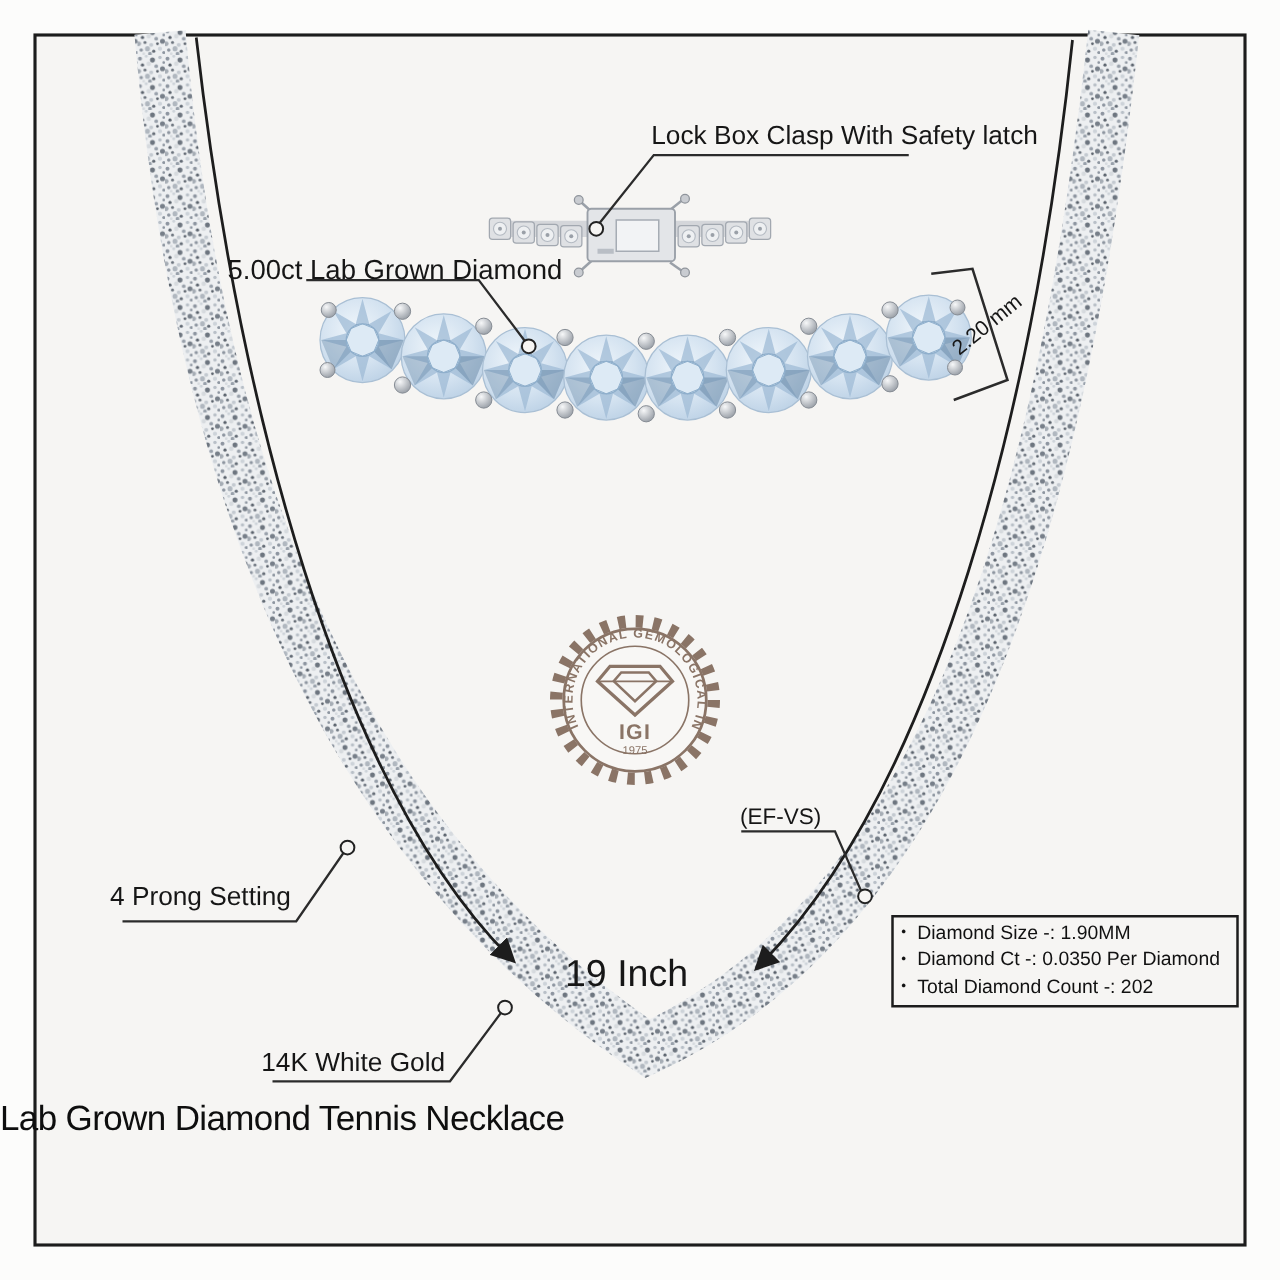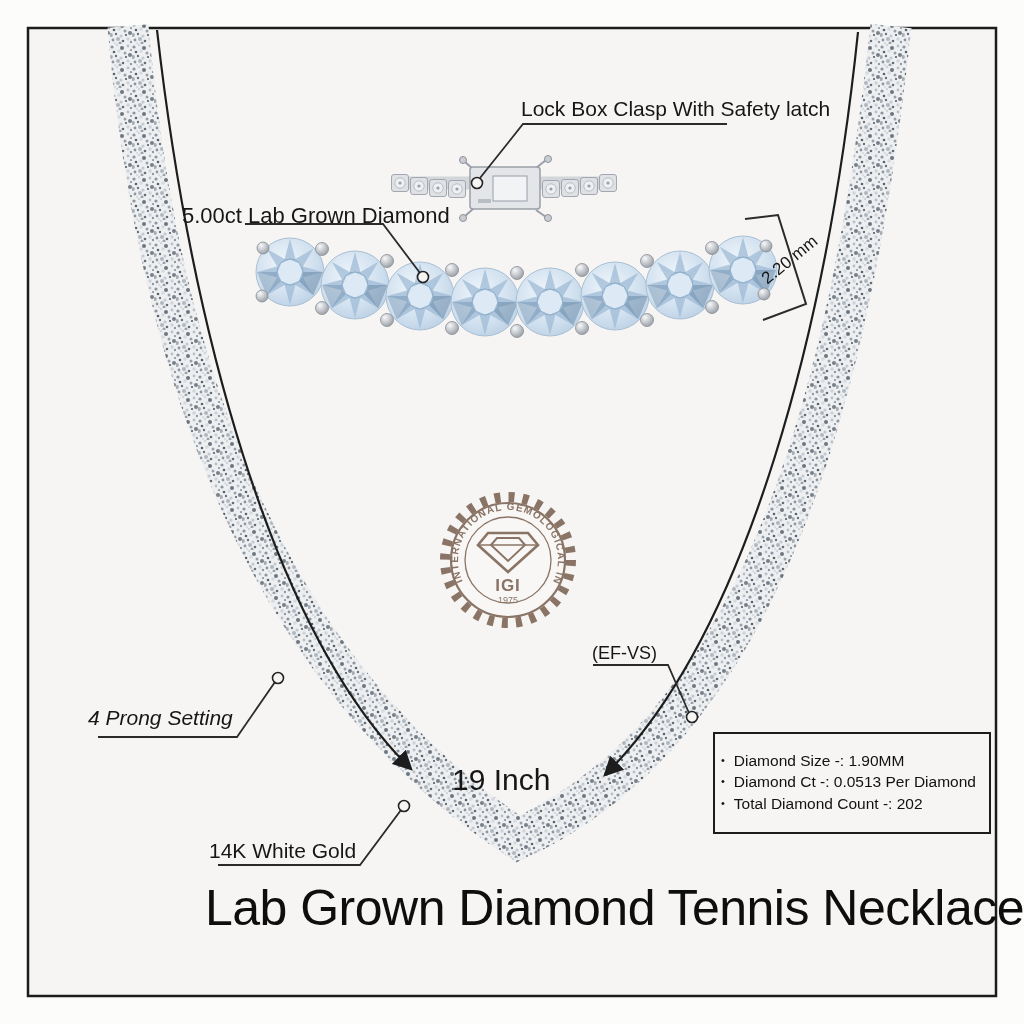--- a/index.html
+++ b/index.html
@@ -3,26 +3,26 @@
 <meta charset="utf-8">
 <style>
   html,body{margin:0;padding:0;background:#fcfcfb;}
   .stage{position:relative;width:1024px;height:1024px;overflow:hidden;
          font-family:"Liberation Sans", sans-serif;color:#161616;}
   .stage svg.art{position:absolute;left:0;top:0;}
   .lbl{position:absolute;white-space:nowrap;color:#161616;}
   .lbl-clasp{left:521px;top:97px;font-size:21px;}
   .lbl-stone{left:182px;top:203px;font-size:22px;}
   .lbl-clarity{left:592px;top:643px;font-size:18px;}
-  .lbl-prong{left:88px;top:706px;font-size:21px;font-style:italic;}
+  .lbl-prong{left:88px;top:706px;font-size:21px;}
   .lbl-metal{left:209px;top:839px;font-size:21px;text-align:right;}
   .lbl-length{left:452px;top:763px;font-size:30px;}
-  .title{position:absolute;left:0;top:879px;width:1024px;text-align:right;
-         font-size:50px;letter-spacing:-0.5px;color:#0e0e0e;}
-  .specs{position:absolute;left:713px;top:732px;width:278px;height:102px;
+  .title{position:absolute;left:0;top:879px;width:1024px;text-align:left;
+         font-size:28px;letter-spacing:-0.5px;color:#0e0e0e;}
+  .specs{position:absolute;left:713px;top:732px;width:278px;height:74px;
          border:2px solid #1c1c1c;box-sizing:border-box;
          display:flex;flex-direction:column;justify-content:center;
          padding:3px 4px 3px 6px;background:transparent;}
   .specs ul{margin:0;padding:0;list-style:none;}
   .specs li{font-size:15.5px;line-height:19.5px;color:#111;}
   .specs li::before{content:"•";font-size:11px;margin-right:9px;position:relative;top:-2px;}
 </style>
 </head>
 <body>
 
@@ -186,19 +186,19 @@
   <div class="lbl lbl-clasp">Lock Box Clasp With Safety latch</div>
   <div class="lbl lbl-stone">5.00ct Lab Grown Diamond</div>
   <div class="lbl lbl-clarity">(EF-VS)</div>
   <div class="lbl lbl-prong">4 Prong Setting</div>
   <div class="lbl lbl-length">19 Inch</div>
   <div class="lbl lbl-metal">14K White Gold</div>
 
   <div class="specs">
     <ul>
       <li>Diamond Size -: 1.90MM</li>
-      <li>Diamond Ct -: 0.0513 Per Diamond</li>
+      <li>Diamond Ct -: 0.0350 Per Diamond</li>
       <li>Total Diamond Count -: 202</li>
     </ul>
   </div>
 
   <div class="title">Lab Grown Diamond Tennis Necklace</div>
 </div>
 
 </body></html>

